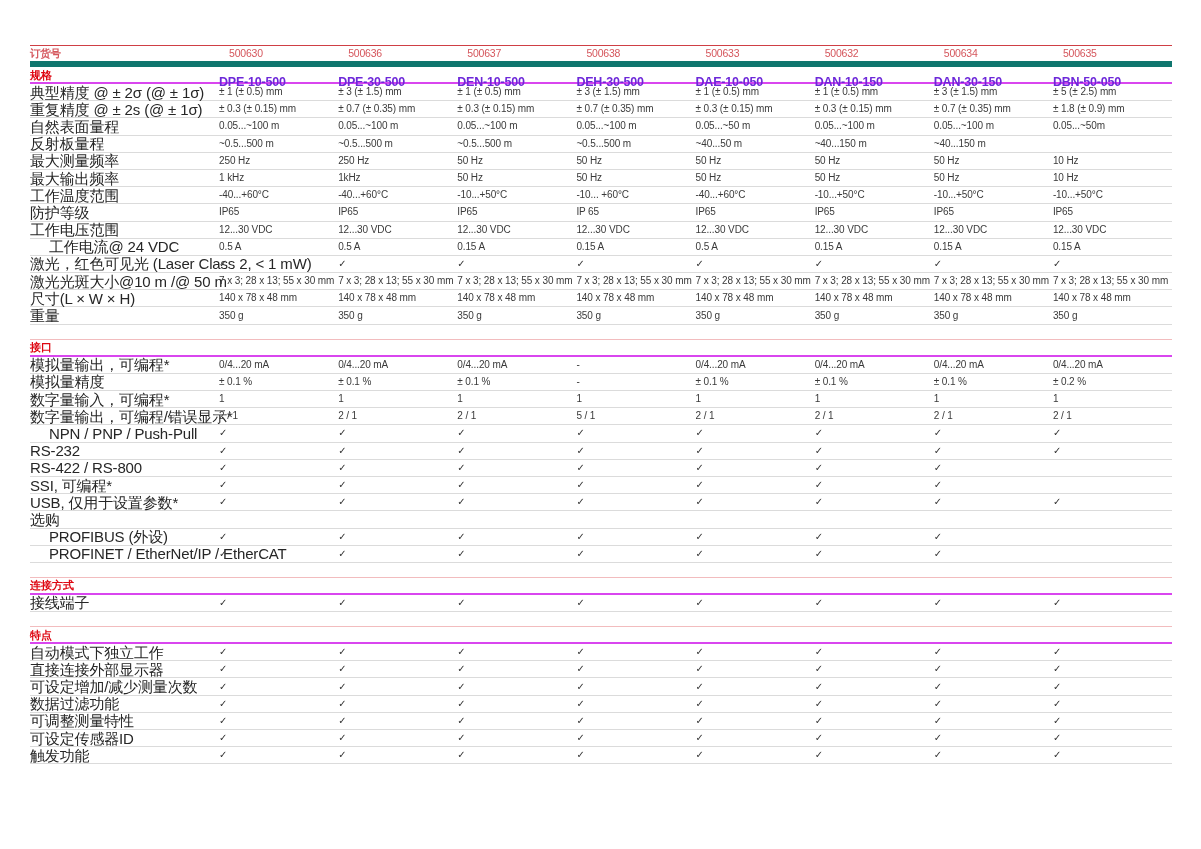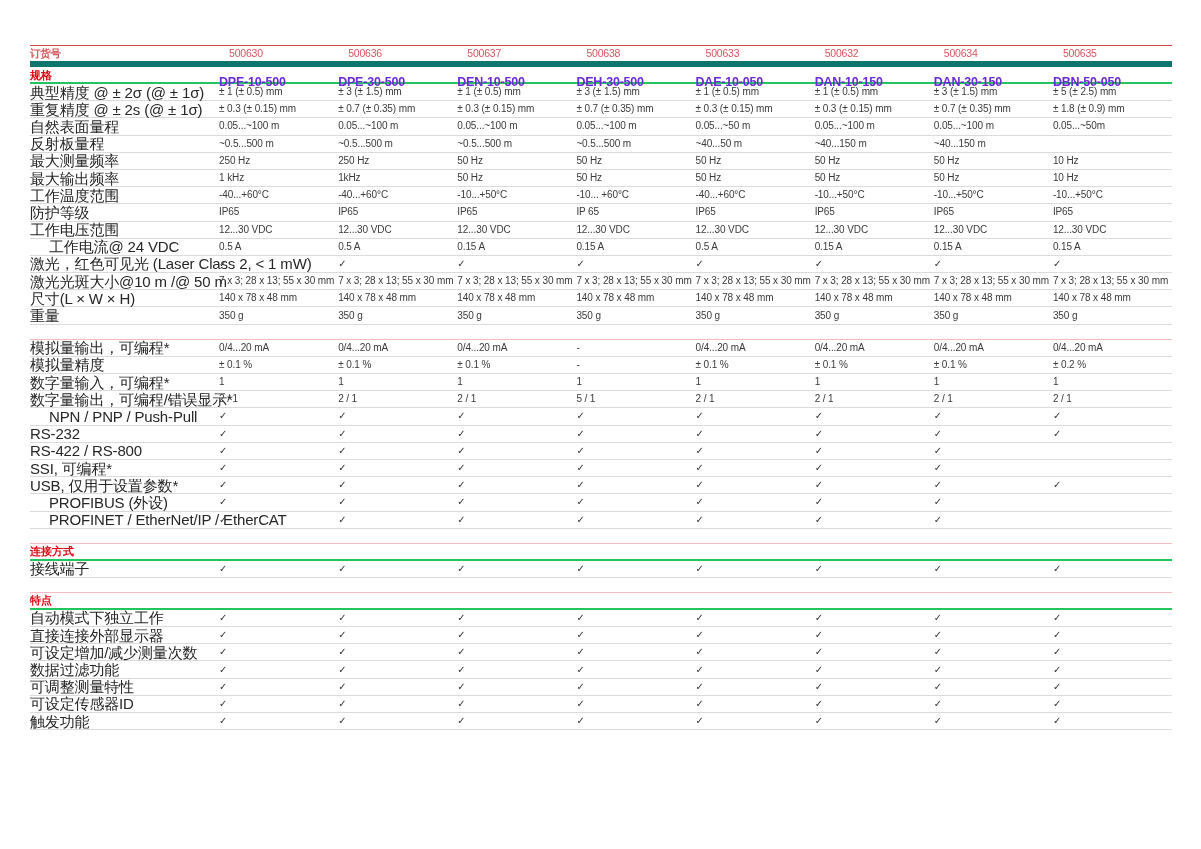--- a/index.html
+++ b/index.html
@@ -21,21 +21,21 @@
     font-size:12.5px;font-weight:bold;color:#6d28d9;padding-bottom:3px;letter-spacing:-0.2px;margin-top:48px;
   }
   
   .order-row{height:15px;border-bottom:6px solid #0f766e;gap:10px;}
   .order-row .label{font-size:11px;font-weight:bold;color:#de0712;}
   .order-row .cell{font-size:10.5px;color:#d5565c;letter-spacing:-0.2px;}
   
   .section{margin-top:14px;border-top:1px solid #f2bcbe;}
   .section.first{margin-top:0;border-top:none;}
   .section-title{
-    height:14px;border-bottom:2px solid #22c55e;
+    height:14px;border-bottom:2px solid #d946ef;
     display:flex;align-items:center;
     font-size:11px;font-weight:bold;color:#de0712;padding-top:1px;
   }
   
   .data-row{height:16.2px;border-bottom:1px solid #dbdbdb;}
   .data-row .label{
     font-size:15px;color:#262626;letter-spacing:-0.15px;
   }
   .data-row .label.indent{padding-left:19px;}
   .data-row .cell.val{font-size:10px;color:#3a3a3a;letter-spacing:-0.1px;}
@@ -219,20 +219,21 @@
           <div class="cell val">350 g</div>
           <div class="cell val">350 g</div>
           <div class="cell val">350 g</div>
           <div class="cell val">350 g</div>
           <div class="cell val">350 g</div>
           <div class="cell val">350 g</div>
           <div class="cell val">350 g</div>
         </div>
       </div>
       <div class="section">
+        <div class="section-title">接口</div>
         <div class="grid-row data-row">
           <div class="cell label">模拟量输出，可编程*</div>
           <div class="cell val">0/4...20 mA</div>
           <div class="cell val">0/4...20 mA</div>
           <div class="cell val">0/4...20 mA</div>
           <div class="cell val">-</div>
           <div class="cell val">0/4...20 mA</div>
           <div class="cell val">0/4...20 mA</div>
           <div class="cell val">0/4...20 mA</div>
           <div class="cell val">0/4...20 mA</div>
@@ -317,20 +318,31 @@
         <div class="grid-row data-row">
           <div class="cell label">USB, 仅用于设置参数*</div>
           <div class="cell check">✓</div>
           <div class="cell check">✓</div>
           <div class="cell check">✓</div>
           <div class="cell check">✓</div>
           <div class="cell check">✓</div>
           <div class="cell check">✓</div>
           <div class="cell check">✓</div>
           <div class="cell check">✓</div>
+        </div>
+        <div class="grid-row data-row">
+          <div class="cell label">选购</div>
+          <div class="cell val"></div>
+          <div class="cell val"></div>
+          <div class="cell val"></div>
+          <div class="cell val"></div>
+          <div class="cell val"></div>
+          <div class="cell val"></div>
+          <div class="cell val"></div>
+          <div class="cell val"></div>
         </div>
         <div class="grid-row data-row">
           <div class="cell label indent">PROFIBUS (外设)</div>
           <div class="cell check">✓</div>
           <div class="cell check">✓</div>
           <div class="cell check">✓</div>
           <div class="cell check">✓</div>
           <div class="cell check">✓</div>
           <div class="cell check">✓</div>
           <div class="cell check">✓</div>

